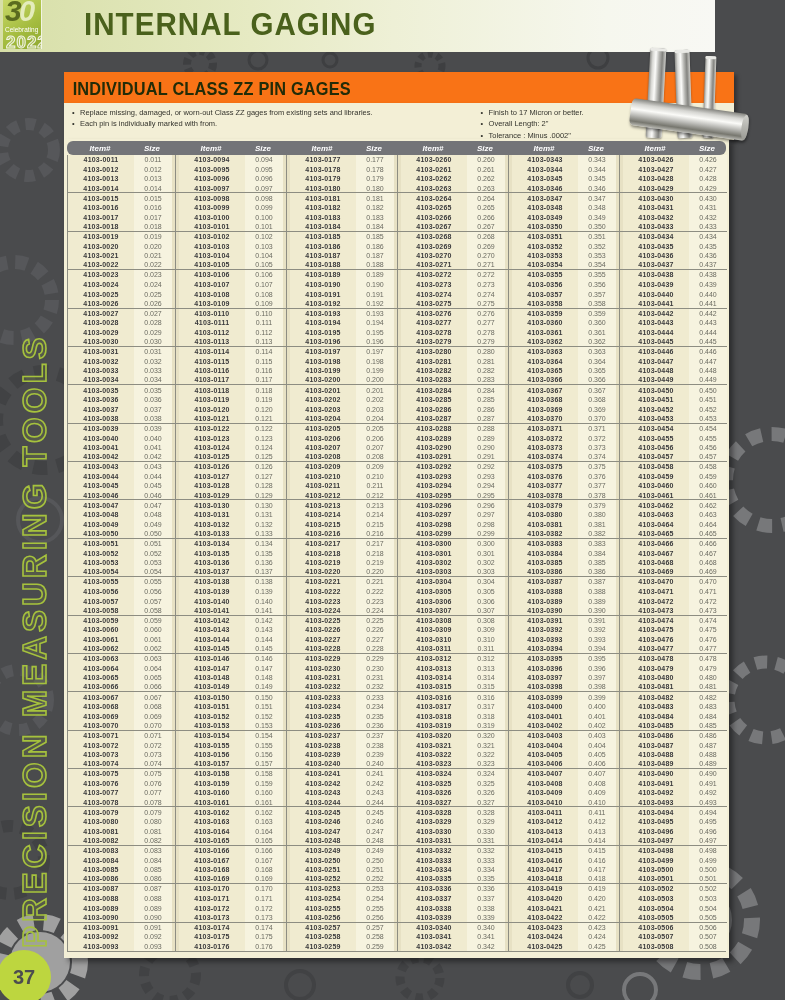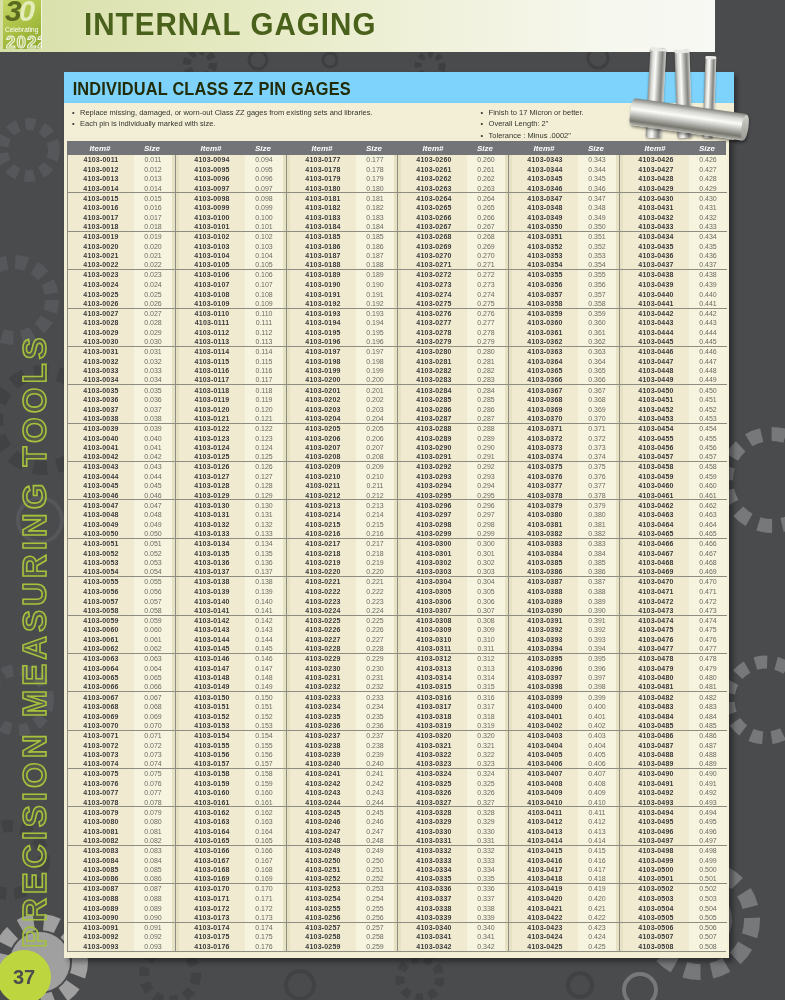--- a/index.html
+++ b/index.html
@@ -28,21 +28,21 @@
     transform:rotate(-90deg);transform-origin:0 0;
     font-size:33px;font-weight:bold;letter-spacing:4px;white-space:nowrap;
     color:rgba(166,194,61,0.12);-webkit-text-stroke:1.6px #a6c23d;}
 
   
   #page-badge{position:absolute;left:-3px;top:950px;width:54px;height:54px;border-radius:50%;
     background:#bdd63f;display:flex;align-items:center;justify-content:center;
     font-size:20px;font-weight:bold;color:#4c4d4f;}
 
   
-  #section-bar{position:absolute;left:64px;top:72px;width:670px;height:31px;background:#7dd3fc;
+  #section-bar{position:absolute;left:64px;top:72px;width:670px;height:31px;background:#f97316;
     box-shadow:3px 3px 4px rgba(0,0,0,0.35);}
   #section-bar .t{padding:6px 0 0 9px;font-size:17px;font-weight:bold;color:#222c08;
     letter-spacing:0.2px;transform:scale(0.96,1.1);transform-origin:left top;white-space:nowrap;}
 
   
   #info-box{position:absolute;left:64px;top:103px;width:670px;height:37px;background:#f3efd6;
     box-shadow:3px 3px 4px rgba(0,0,0,0.35);display:flex;justify-content:flex-end;}
   #info-box ul{margin:4px 0 0 0;padding:0 0 0 16px;list-style:none;}
   #info-box li{font-size:7.5px;line-height:1.5;color:#33332c;position:relative;}
   #info-box li:before{content:"•";position:absolute;left:-8px;}
@@ -59,21 +59,21 @@
   .pin-h{position:absolute;left:2px;top:62px;width:118px;height:27px;border-radius:4px/6px;
     background:linear-gradient(to bottom,#84847f 0%,#d5d5d1 20%,#fbfbf8 40%,#bcbcb8 62%,#77776f 85%,#b9b9b3 100%);
     transform:rotate(8deg);box-shadow:1px 2px 3px rgba(0,0,0,0.45);}
   .pin-h:before{content:"";position:absolute;right:-1px;top:1px;width:7px;height:25px;border-radius:50%;
     background:linear-gradient(to bottom,#cfcfca,#9a9a94);}
 
   
   #table-panel{position:absolute;left:64px;top:139px;width:659px;background:#f3efd6;
     padding:2px 3px 6px 3px;box-shadow:4px 4px 5px rgba(0,0,0,0.4);}
   #table-head,#table-rows{display:grid;grid-template-columns:repeat(5,66px 38px 7px) 66px 38px;}
-  #table-head{background:#737478;height:14px;}
+  #table-head{background:#737478;height:14px;border-radius:6px;}
   #table-head .hc{display:flex;align-items:center;justify-content:center;
     color:#ffffff;font-size:8px;font-weight:bold;font-style:italic;}
   #table-rows{grid-auto-rows:9.6px;border:1px solid #8d8d82;border-top:none;}
   .cell{display:flex;align-items:center;justify-content:center;font-size:7px;line-height:1;overflow:hidden;}
   .c-item{background:#f0ebd0;font-weight:bold;color:#3a3a3c;letter-spacing:0.2px;}
   .c-size{background:#f6f3df;color:#6a6a60;}
   .c-gut{background:#e7e1c4;
     background-image:linear-gradient(to right,rgba(0,0,0,0) 0 3px,#8d8d82 3px 4px,rgba(0,0,0,0) 4px 100%);}
   .grp{border-bottom:1px solid #8d8d82;}
 </style>
@@ -135,21 +135,21 @@
 
   <div id="page-badge">37</div>
 
   <div id="section-bar">
     <div class="t">INDIVIDUAL CLASS ZZ PIN GAGES</div>
   </div>
 
   <div id="info-box">
     <ul id="bullets-left">
       <li>Replace missing, damaged, or worn-out Class ZZ gages from existing sets and libraries.</li>
-      <li>Each pin is individually marked with size.</li>
+      <li>Each pin is individually marked with from.</li>
     </ul>
     <ul id="bullets-right">
       <li>Finish to 17 Micron or better.</li>
       <li>Overall Length: 2"</li>
       <li>Tolerance : Minus .0002"</li>
     </ul>
   </div>
 
   <div id="pins">
     <div class="pin-v" style="left:20px;top:4px;width:16px;height:90px;transform:rotate(3deg);"></div>

